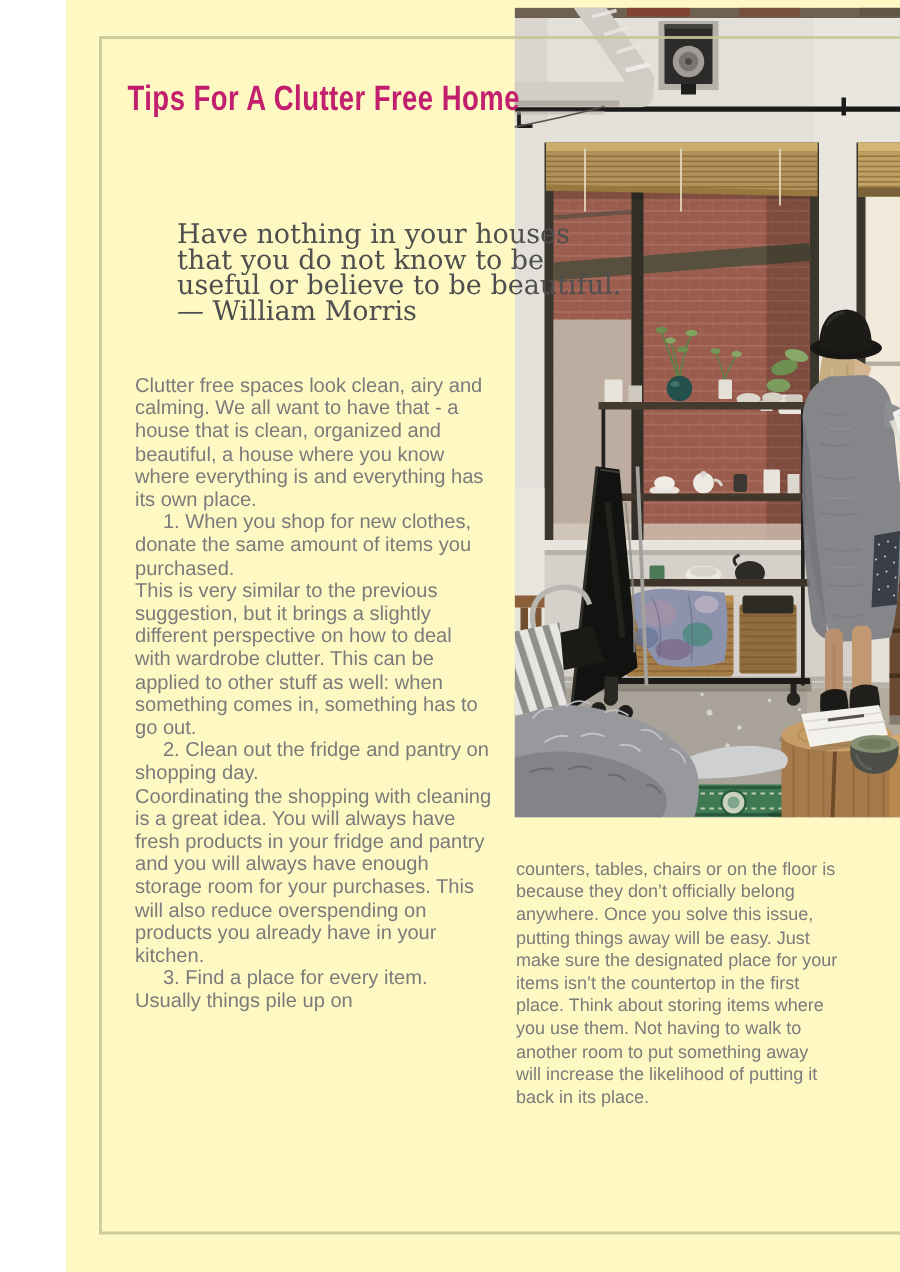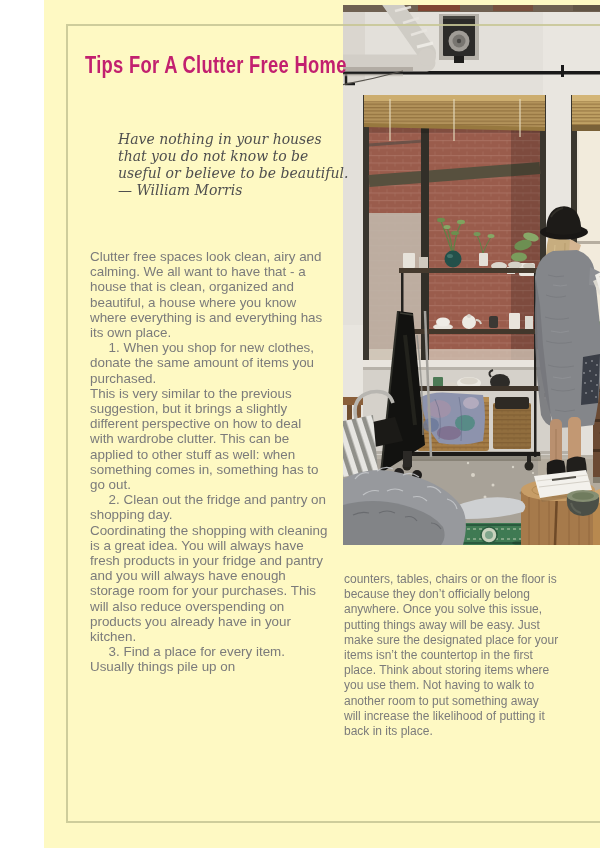--- a/index.html
+++ b/index.html
@@ -3,22 +3,22 @@
 <meta charset="utf-8">
 <style>
   html,body{margin:0;padding:0;background:#ffffff;}
   #canvas{position:relative;width:600px;height:848px;background:#fef9c3;overflow:hidden;
           font-family:"Liberation Sans",sans-serif;margin-left:44px;}
   #page-border{position:absolute;left:22px;top:24px;width:551px;height:799px;
                border:2px solid rgba(199,198,149,0.88);box-sizing:border-box;z-index:5;pointer-events:none;}
   #title{position:absolute;left:41px;top:52px;z-index:2;color:#c2206f;
          font-size:23.5px;font-weight:bold;line-height:26px;white-space:nowrap;}
   #title .squeeze{display:inline-block;transform:scaleX(0.78);transform-origin:0 50%;letter-spacing:0.4px;}
-  #quote{position:absolute;left:74px;top:131px;z-index:2;color:#4f4f4f;
-         font-family:"DejaVu Serif",serif;font-style:italic;font-size:14px;line-height:17px;}
+  #quote{position:absolute;left:74px;top:148px;z-index:2;color:#4f4f4f;
+         font-family:"DejaVu Serif",serif;font-size:18px;line-height:17px;}
   .lines{white-space:pre-line;}
   #col-left{position:absolute;left:46px;top:249px;width:256px;z-index:2;
             color:#7b7b7b;font-size:13.4px;line-height:15.2px;}
   #col-right{position:absolute;left:300px;top:572px;width:252px;z-index:2;
              color:#7b7b7b;font-size:12px;line-height:15.2px;}
   #photo{position:absolute;left:299px;top:5px;width:301px;height:540px;z-index:1;overflow:hidden;}
 </style>
 </head>
 <body>
 

